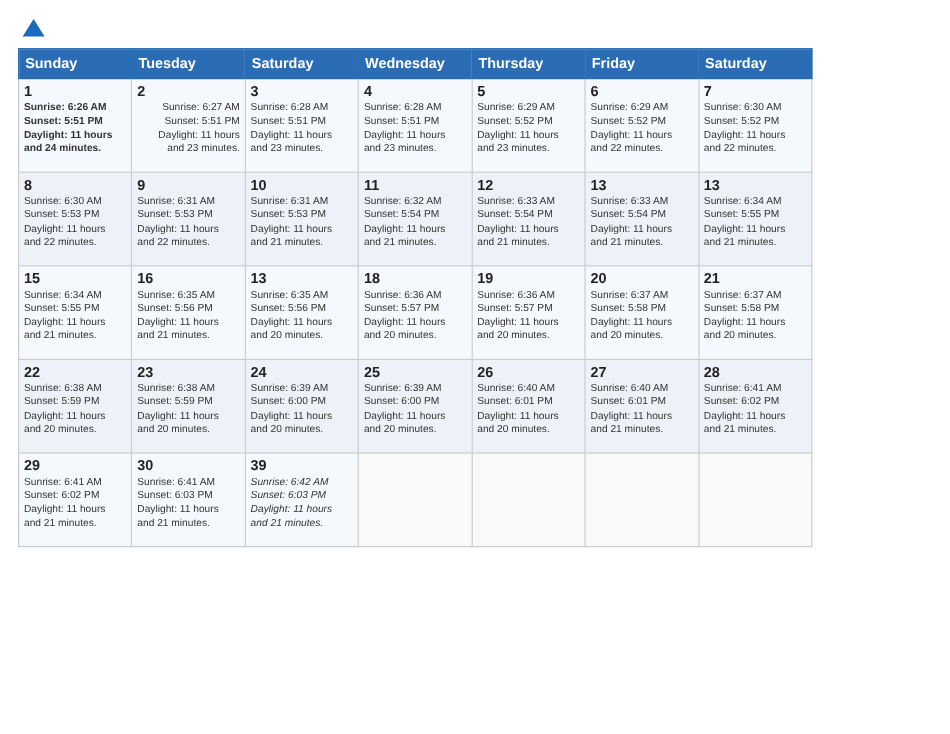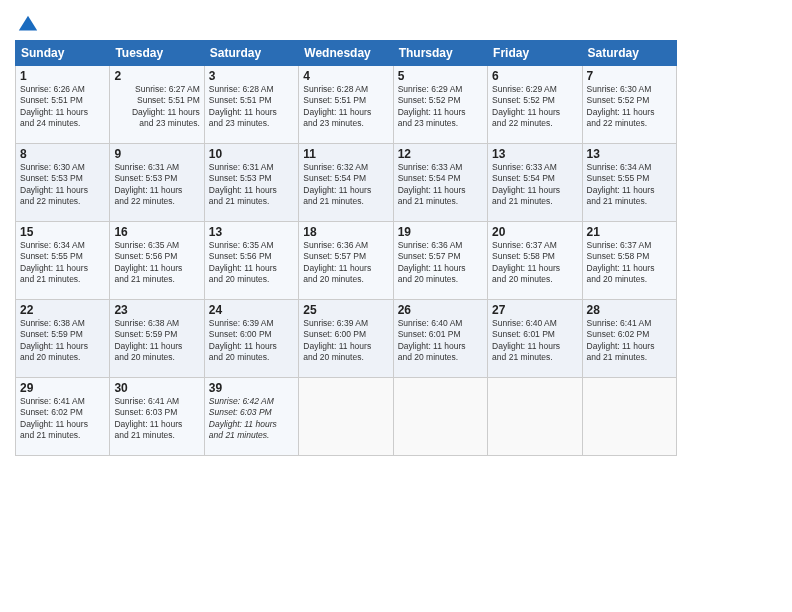--- a/index.html
+++ b/index.html
@@ -127,21 +127,21 @@
           <th>Wednesday</th>
           <th>Thursday</th>
           <th>Friday</th>
           <th>Saturday</th>
         </tr>
     </thead>
     <tbody id="calendar-body">
         <tr>
           <td>
             <span class="day-num">1</span>
-            <div class="day-info" style="white-space: pre-line;">Sunrise: 6:26 AM
+            <div class="day-info" style="white-space: pre-line; font-weight: bold;">Sunrise: 6:26 AM
 Sunset: 5:51 PM
 Daylight: 11 hours
 and 24 minutes.</div>
           </td>
           <td>
             <span class="day-num">2</span>
             <div class="day-info" style="white-space: pre-line; text-align: right;">Sunrise: 6:27 AM
 Sunset: 5:51 PM
 Daylight: 11 hours
 and 23 minutes.</div>

